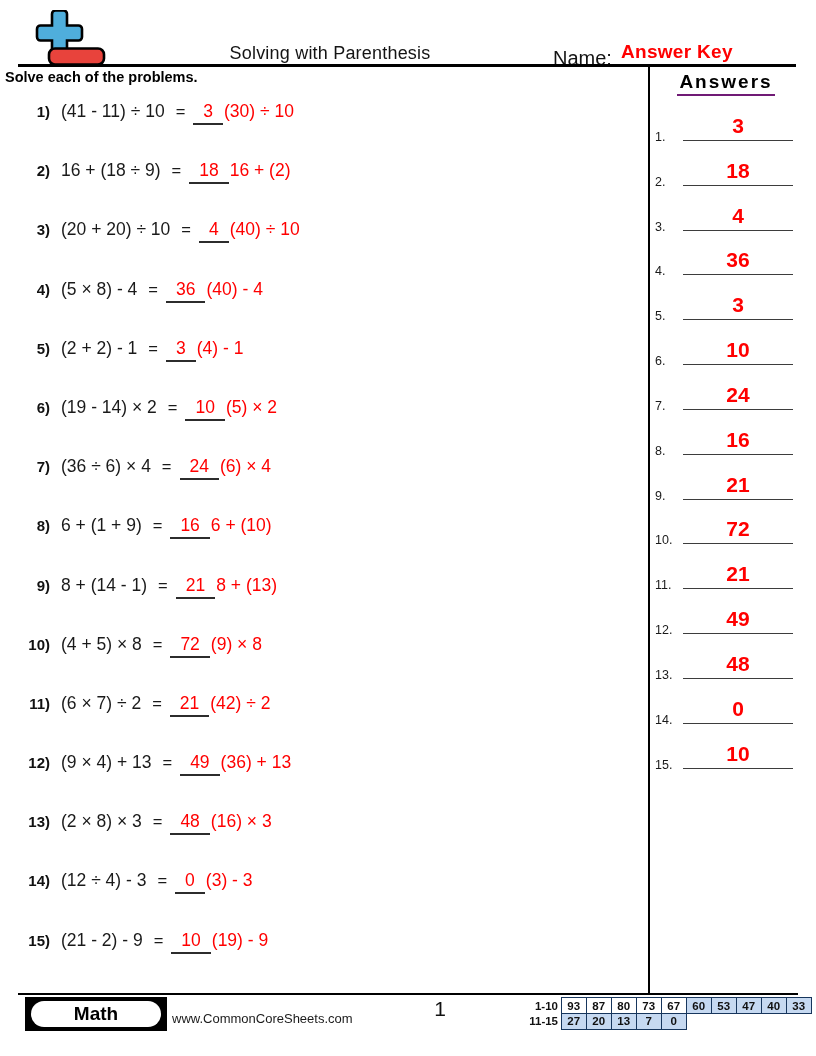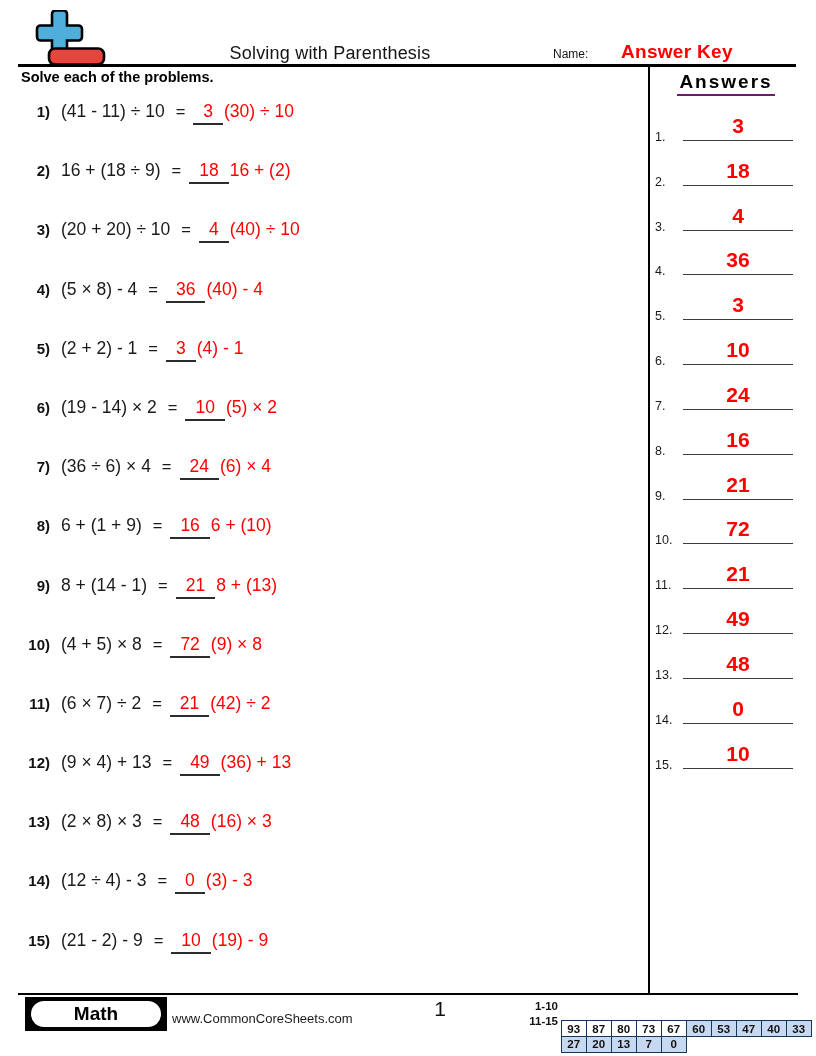--- a/index.html
+++ b/index.html
@@ -10,27 +10,27 @@
     background:#fff; font-family:"Liberation Sans", sans-serif; color:#151515;
     overflow:hidden;
   }
 
   
   .logo-svg { position:absolute; left:24px; top:10px; }
   .page-title {
     position:absolute; left:100px; top:43px; width:460px;
     text-align:center; font-size:18px; color:#141414; letter-spacing:.2px;
   }
-  .name-label { position:absolute; left:553px; top:47px; font-size:12px; color:#141414; }
+  .name-label { position:absolute; left:553px; top:47px; font-size:20px; color:#141414; }
   .answer-key {
     position:absolute; left:621px; top:41px; font-size:19px; font-weight:bold;
     color:#ff0000; letter-spacing:.3px;
   }
   .header-rule { position:absolute; left:18px; top:64px; width:778px; height:3px; background:#000; }
-  .instructions { position:absolute; left:21px; top:69px; font-size:14.5px; font-weight:bold; color:#000; }
+  .instructions { position:absolute; left:5px; top:69px; font-size:14.5px; font-weight:bold; color:#000; }
 
   
   .col-separator {
     position:absolute; left:648px; top:67px; height:926px; width:2px;
     border-left:1.5px solid #000; border-right:1.5px solid #000;
   }
 
   
   .problems { position:absolute; left:20px; top:99px; width:624px; }
   .prow { height:59.2px; display:flex; align-items:baseline; padding-top:2px; }
@@ -72,21 +72,21 @@
   .score { position:absolute; left:526px; top:997px; }
   .srow { display:flex; align-items:stretch; height:17px;font-weight:bold; }
   .srow2 { margin-top:-1.5px; }
   .slabel {
     width:36px; text-align:right; padding-right:4px; font-size:11.5px; color:#111;
     display:flex; align-items:center; justify-content:flex-end;
   }
   .scell {
     width:26.5px; height:17px; border:1.5px solid #17365d; margin-left:-1.5px;
     display:flex; align-items:center; justify-content:center;
-    font-size:11.5px; color:#111; background:#fff;margin-top:23px;
+    font-size:11.5px; color:#111; background:#fff;
   }
   .scell:first-of-type { margin-left:0; }
   .scell.hl { background:#c6d9f1; }
 </style>
 </head>
 <body>
 
 <div class="page">
 
   <svg class="logo-svg" width="88" height="56" viewBox="0 0 88 56">

